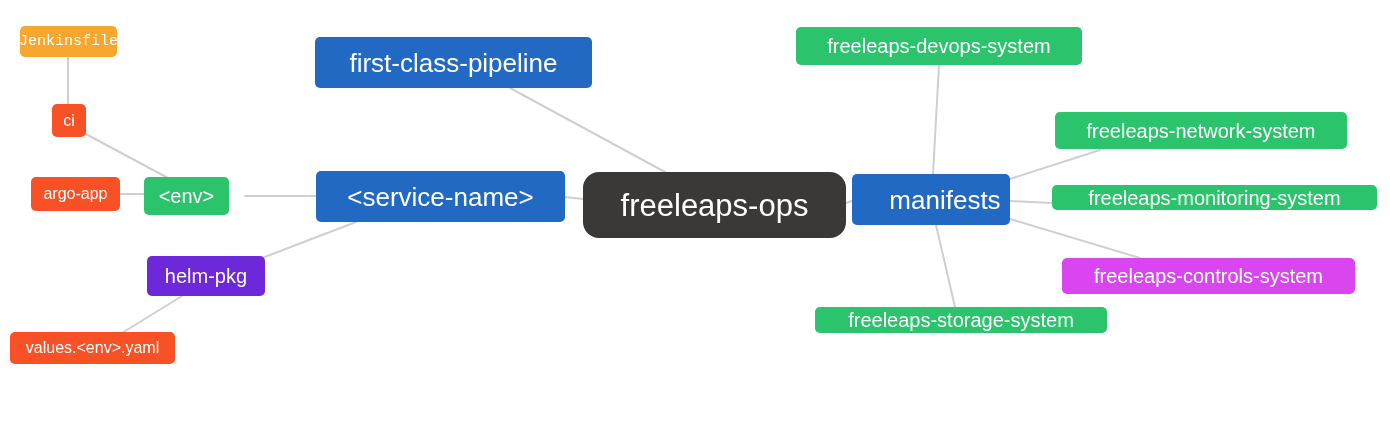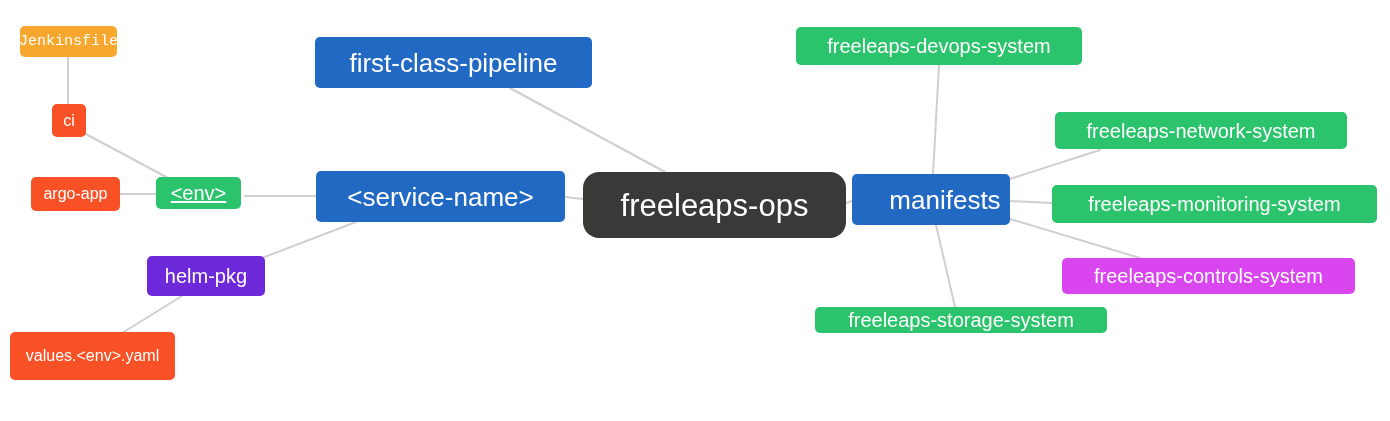--- a/index.html
+++ b/index.html
@@ -60,25 +60,25 @@
       <line x1="1010" y1="179" x2="1100" y2="150" stroke="#cfcfcf" stroke-width="2" stroke-linecap="round"></line>
       <line x1="1010" y1="201" x2="1052" y2="203" stroke="#cfcfcf" stroke-width="2" stroke-linecap="round"></line>
       <line x1="1010" y1="219" x2="1140" y2="258" stroke="#cfcfcf" stroke-width="2" stroke-linecap="round"></line>
       <line x1="936" y1="225" x2="955" y2="307" stroke="#cfcfcf" stroke-width="2" stroke-linecap="round"></line>
     </svg>
   <div>
       <div class="node root" style="left: 583px; top: 172px; width: 263px; height: 66px; background: rgb(59, 56, 56);">freeleaps-ops</div>
       <div class="node l1" style="left: 315px; top: 37px; width: 277px; height: 51px; background: rgb(34, 105, 196);">first-class-pipeline</div>
       <div class="node l1" style="left: 316px; top: 171px; width: 249px; height: 51px; background: rgb(34, 105, 196);">&lt;service-name&gt;</div>
       <div class="node l1" style="left: 852px; top: 174px; width: 158px; height: 51px; background: rgb(34, 105, 196); padding-left: 28px;">manifests</div>
-      <div class="node l2" style="left: 156px; top: 177px; width: 85px; height: 32px; background: rgb(43, 195, 107); text-decoration: underline;">&lt;env&gt;</div>
+      <div class="node l2" style="left: 144px; top: 177px; width: 85px; height: 38px; background: rgb(43, 195, 107);">&lt;env&gt;</div>
       <div class="node l2" style="left: 147px; top: 256px; width: 118px; height: 40px; background: #6d28d9;">helm-pkg</div>
       <div class="node l2" style="left: 796px; top: 27px; width: 286px; height: 38px; background: rgb(43, 195, 107);">freeleaps-devops-system</div>
       <div class="node l2" style="left: 1055px; top: 112px; width: 292px; height: 37px; background: rgb(43, 195, 107);">freeleaps-network-system</div>
-      <div class="node l2" style="left: 1052px; top: 185px; width: 325px; height: 38px; background: rgb(43, 195, 107);">freeleaps-monitoring-system</div>
+      <div class="node l2" style="left: 1052px; top: 185px; width: 325px; height: 25px; background: rgb(43, 195, 107);">freeleaps-monitoring-system</div>
       <div class="node l2" style="left: 1062px; top: 258px; width: 293px; height: 36px; background: #d946ef;">freeleaps-controls-system</div>
       <div class="node l2" style="left: 815px; top: 307px; width: 292px; height: 26px; background: rgb(43, 195, 107);">freeleaps-storage-system</div>
       <div class="node l3" style="left: 52px; top: 104px; width: 34px; height: 33px; background: rgb(248, 81, 37);">ci</div>
       <div class="node l3" style="left: 31px; top: 177px; width: 89px; height: 34px; background: rgb(248, 81, 37);">argo-app</div>
-      <div class="node l3" style="left: 10px; top: 332px; width: 165px; height: 48px; background: rgb(248, 81, 37);">values.&lt;env&gt;.yaml</div>
+      <div class="node l3" style="left: 10px; top: 332px; width: 165px; height: 32px; background: rgb(248, 81, 37);">values.&lt;env&gt;.yaml</div>
       <div class="node l4" style="left: 20px; top: 26px; width: 97px; height: 31px; background: rgb(247, 166, 46); font-family: Liberation Mono, monospace;">Jenkinsfile</div>
     </div>
 </div>
 
 </body></html>

